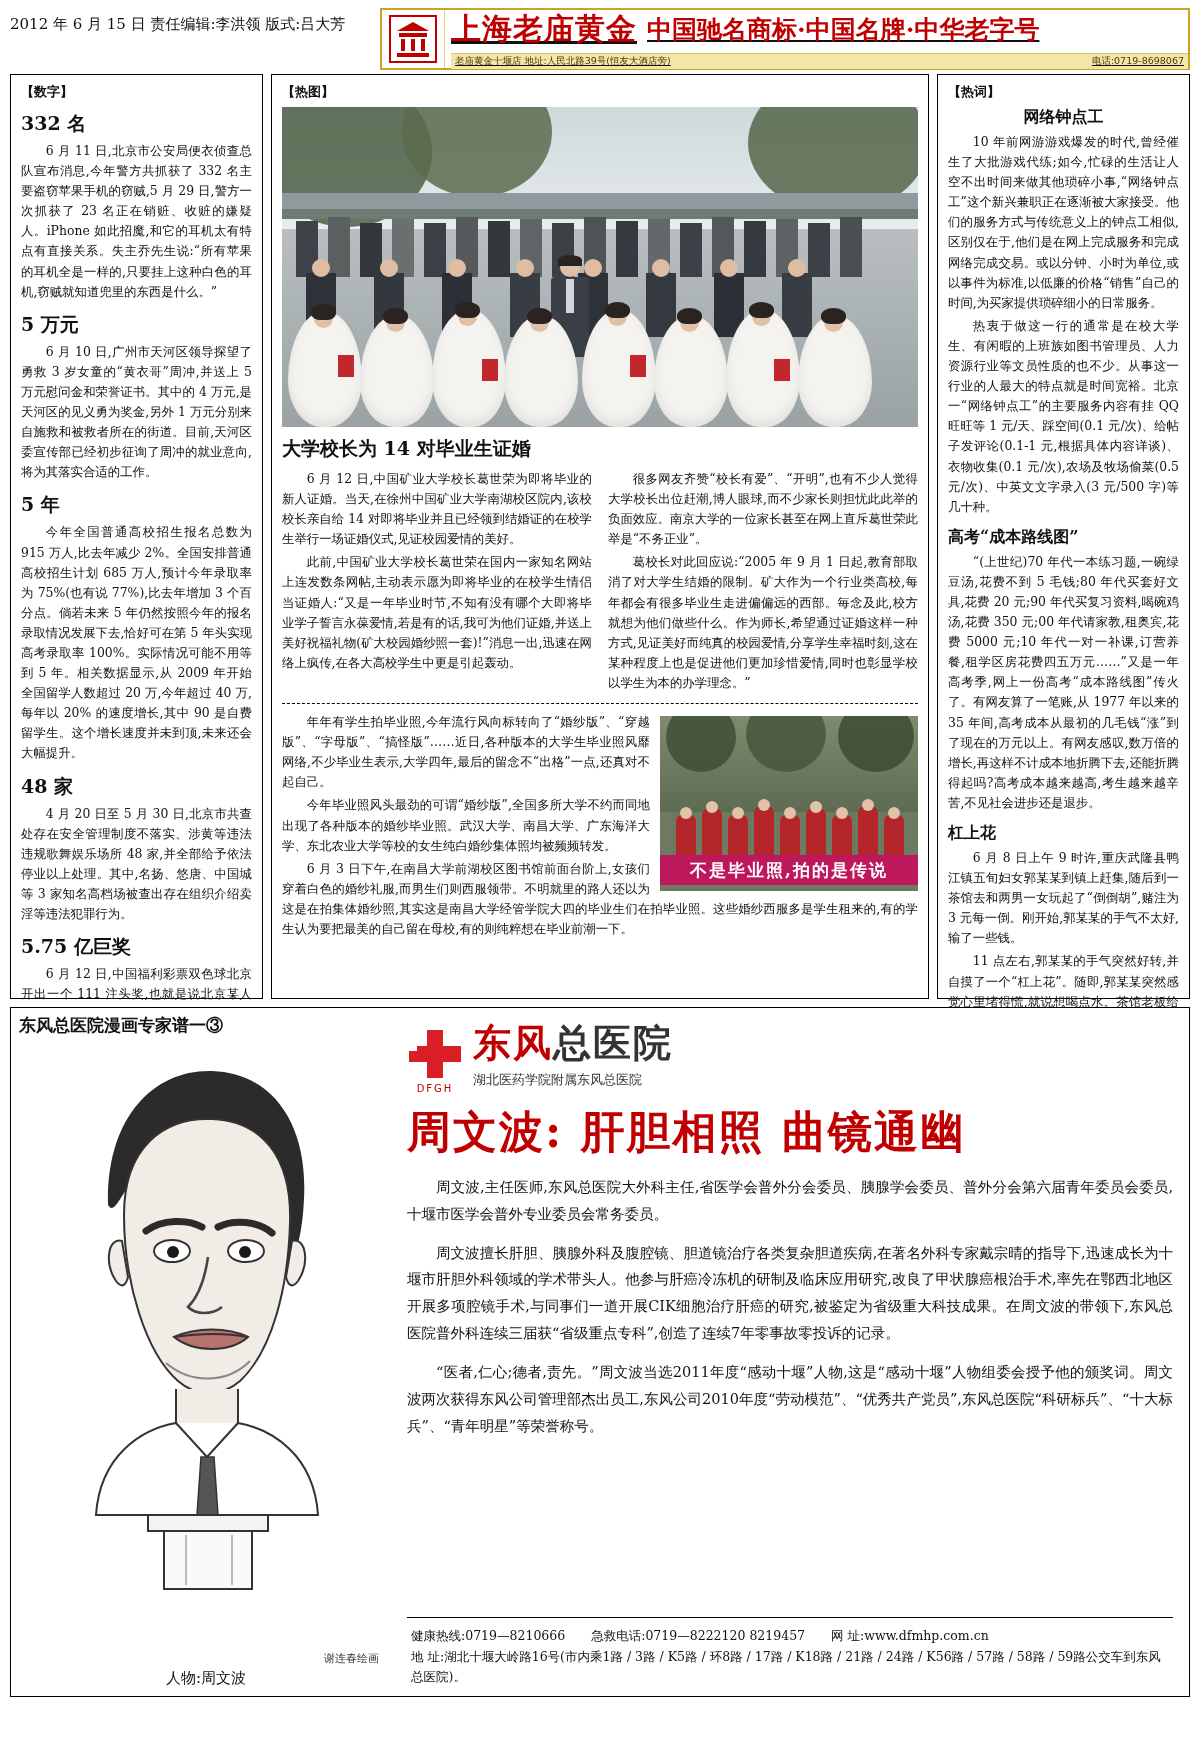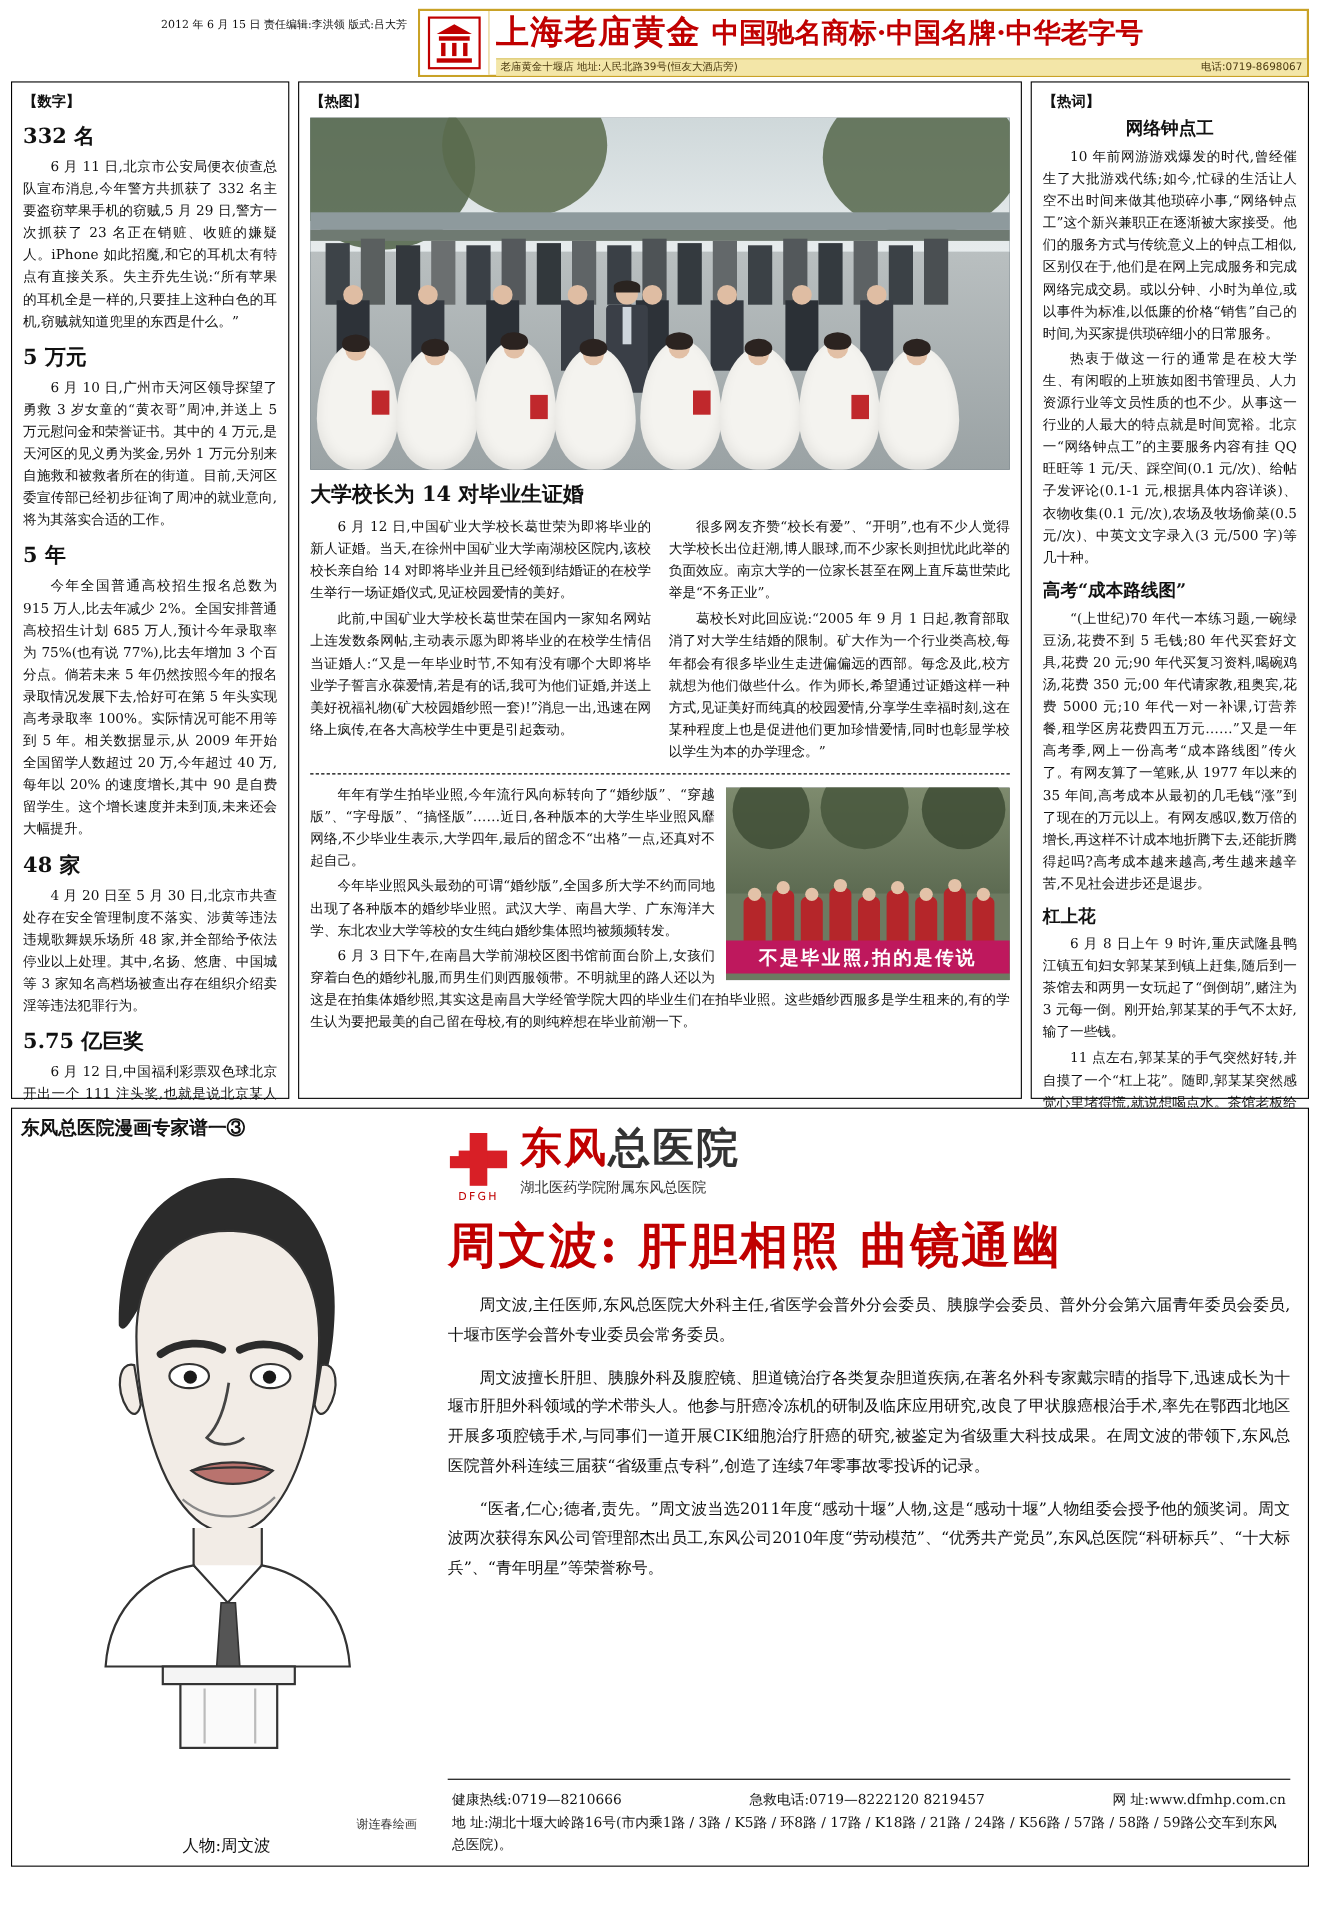--- a/index.html
+++ b/index.html
@@ -13,25 +13,25 @@
   }
   .page{width:1200px;height:1744px;position:relative;box-sizing:border-box;padding:0;}
 
   
   .masthead{display:flex;align-items:flex-start;padding:8px 10px 0 10px;height:74px;box-sizing:border-box;}
   .mh-left{width:360px;}
   .mh-title{font-family:"DejaVu Serif","Liberation Serif",serif;font-size:25px;line-height:1.1;white-space:nowrap;}
   .mh-title .pg{font-size:25px;}
   .mh-title .kd{font-weight:bold;font-size:27px;}
   .mh-title .sep{font-weight:normal;}
-  .mh-sub{font-family:"DejaVu Serif","Liberation Serif",serif;font-size:10px;margin-top:7px;color:#111;text-align:right;}
+  .mh-sub{font-family:"DejaVu Serif","Liberation Serif",serif;font-size:15px;margin-top:7px;color:#111;}
   .mh-ad{flex:1;margin-left:10px;border:2px solid #c9a227;height:62px;display:flex;align-items:stretch;background:#fff;box-sizing:border-box;}
   .ad-logo{width:62px;display:flex;align-items:center;justify-content:center;background:#fff;border-right:1px solid #e3cd7f;}
   .ad-logo svg{display:block;}
-  .ad-body{flex:1;display:flex;flex-direction:column;justify-content:center;padding-left:6px;}
+  .ad-body{flex:1;display:flex;flex-direction:column;justify-content:center;padding-left:6px;text-decoration:underline;}
   .ad-line1{display:flex;align-items:center;gap:10px;}
   .ad-brand{color:#c00000;font-family:"DejaVu Serif","Liberation Serif",serif;font-weight:bold;font-size:30px;letter-spacing:1px;white-space:nowrap;}
   .ad-slogan{color:#c00000;font-family:"DejaVu Serif","Liberation Serif",serif;font-weight:bold;font-size:25px;white-space:nowrap;}
   .ad-line2{margin-top:3px;background:#f3e6a8;border-top:1px solid #d9c465;font-size:9.5px;color:#4b3a10;padding:1px 4px;display:flex;justify-content:space-between;white-space:nowrap;}
 
   
   .cols{display:flex;padding:0 10px;box-sizing:border-box;height:925px;}
   .col{border:1px solid #000;box-sizing:border-box;padding:8px 10px 10px 10px;background:#fff;}
   .col1{width:253px;}
   .col2{flex:1;margin-left:8px;}
@@ -61,21 +61,21 @@
   .hosp-head{display:flex;align-items:center;gap:10px;}
   .cross{width:56px;height:50px;position:relative;}
   .hosp-name{font-family:"DejaVu Serif","Liberation Serif",serif;}
   .hosp-n1{font-size:38px;font-weight:bold;color:#c00000;letter-spacing:2px;}
   .hosp-n1 .grey{color:#333;}
   .hosp-n2{font-size:13px;color:#333;margin-top:2px;}
   .dfgh{font-size:10px;color:#c00000;letter-spacing:2px;text-align:center;}
   .headline-red{margin-top:14px;font-family:"DejaVu Serif","Liberation Serif",serif;font-size:44px;font-weight:bold;color:#c00000;letter-spacing:2px;white-space:nowrap;}
   .ad-p{font-family:"DejaVu Serif","Liberation Serif",serif;font-size:14.5px;line-height:1.85;text-indent:2em;margin:12px 0 0 0;text-align:justify;}
   .footer-bar{margin-top:auto;border-top:1px solid #000;padding:8px 4px;font-family:"DejaVu Serif","Liberation Serif",serif;font-size:12.5px;line-height:1.65;}
-  .fb-row{display:flex;gap:26px;justify-content:space-between;}
+  .fb-row{display:flex;gap:26px;}
   .fb-label{white-space:nowrap;}
 
   
   .sky{position:absolute;left:0;top:0;width:100%;height:38%;background:linear-gradient(#cfd8da,#e7eced);}
   .ground{position:absolute;left:0;bottom:0;width:100%;height:62%;background:linear-gradient(#b9bfc0,#9aa2a4);}
   .tree{position:absolute;border-radius:50%;background:#5d6e50;opacity:.85;}
   .dress{position:absolute;bottom:0;background:#f4f3ef;border-radius:50% 50% 46% 46%/60% 60% 40% 40%;box-shadow:inset 0 -6px 12px rgba(0,0,0,.08);}
   .head{position:absolute;border-radius:50%;background:#e2c0a6;}
   .hair{position:absolute;border-radius:50% 50% 40% 40%;background:#2b2320;}
   .banner{position:absolute;left:0;bottom:6px;width:100%;height:30px;background:#be185d;color:#fff;font-family:"DejaVu Serif","Liberation Serif",serif;font-weight:bold;font-size:17px;display:flex;align-items:center;justify-content:center;letter-spacing:2px;}

